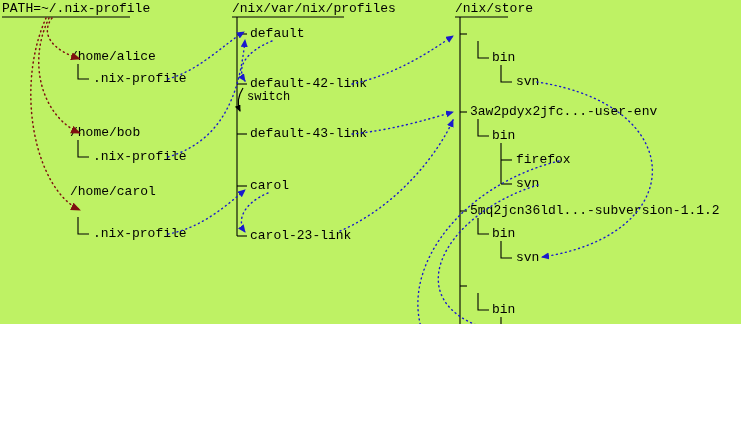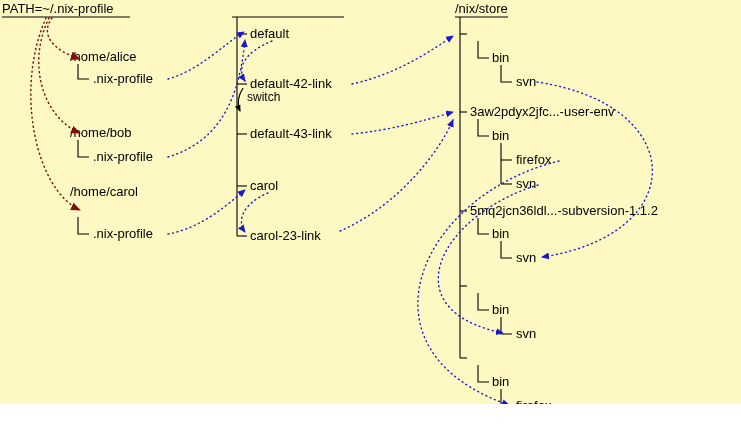--- a/index.html
+++ b/index.html
@@ -2,41 +2,42 @@
 <html style="--symlink-arrow: #1a1acd; --path-arrow: #7f1010; --tree-line: #000000;"><head>
 <meta charset="utf-8">
 <style>
   :root{
     --symlink-arrow:#1a1acd;
     --path-arrow:#7f1010;
     --tree-line:#000000;
   }
   html,body{margin:0;padding:0;background:#ffffff;}
   .canvas{
-    position:relative;width:741px;height:404px;background:#fef9c3;
-    font-family:Liberation Sans, sans-serif;font-size:13px;color:#000;
+    position:relative;width:741px;height:324px;background:#bef264;
+    font-family:Liberation Mono, monospace;font-size:13px;color:#000;
     overflow:hidden;
   }
   .lbl{position:absolute;white-space:nowrap;line-height:14px;}
   .small{font-size:12px;line-height:11px;}
   svg.overlay{position:absolute;left:0;top:0;width:741px;height:428px;pointer-events:none;}
   .tree{stroke:var(--tree-line);stroke-width:1.1;fill:none;}
   .blue{stroke:var(--symlink-arrow);stroke-width:1.4;fill:none;stroke-dasharray:1 3.6;stroke-linecap:round;}
   .red{stroke:var(--path-arrow);stroke-width:1.5;fill:none;stroke-dasharray:1 3.6;stroke-linecap:round;}
   .blk{stroke:#000;stroke-width:1.2;fill:none;}
   .fill-blue{fill:var(--symlink-arrow);}
   .fill-red{fill:var(--path-arrow);}
   .fill-black{fill:#000;}
 </style>
 </head>
 <body>
 
 <div class="canvas">
 
   <div class="lbl" style="left:2px;top:2px;">PATH=~/.nix-profile</div>
+  <div class="lbl" style="left:232px;top:2px;">/nix/var/nix/profiles</div>
   <div class="lbl" style="left:455px;top:2px;">/nix/store</div>
 
   <div class="lbl" style="left:70px;top:50px;">/home/alice</div>
   <div class="lbl" style="left:93px;top:72px;">.nix-profile</div>
   <div class="lbl" style="left:70px;top:126px;">/home/bob</div>
   <div class="lbl" style="left:93px;top:150px;">.nix-profile</div>
   <div class="lbl" style="left:70px;top:185px;">/home/carol</div>
   <div class="lbl" style="left:93px;top:227px;">.nix-profile</div>
 
   <div class="lbl" style="left:250px;top:27px;">default</div>

